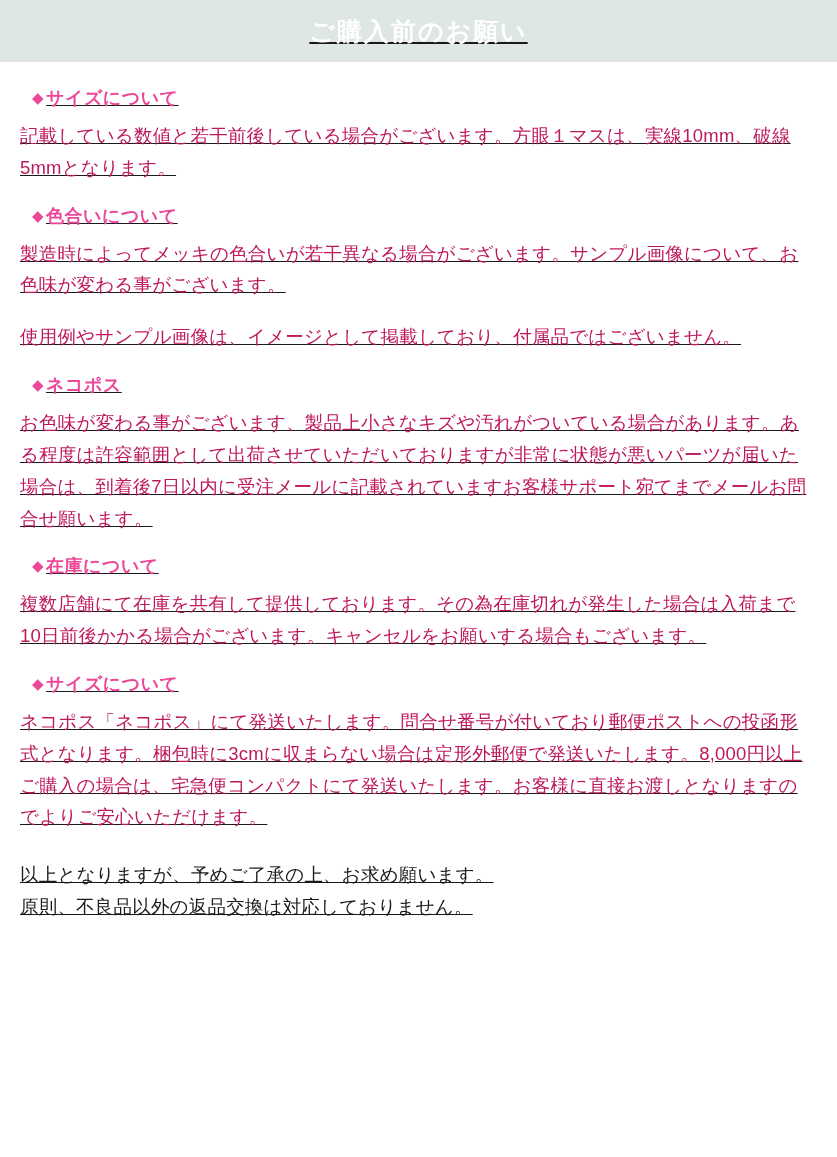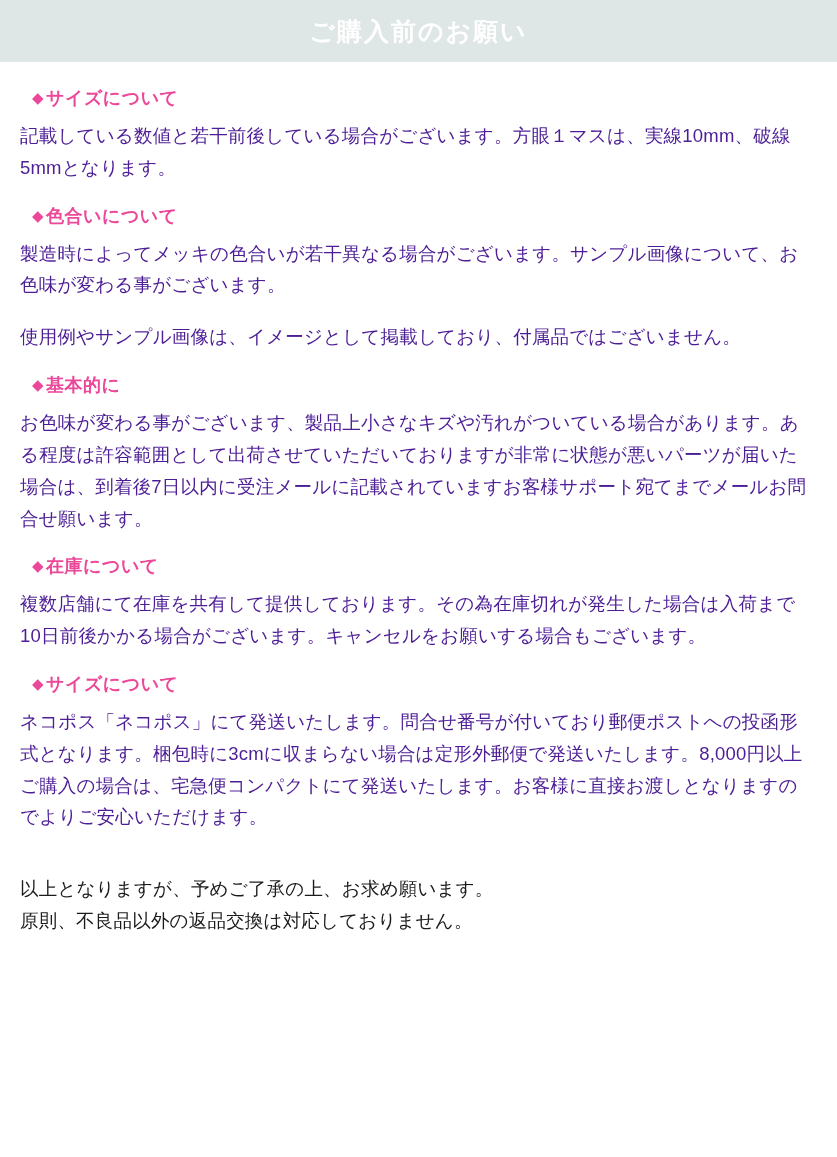--- a/index.html
+++ b/index.html
@@ -12,20 +12,21 @@
     background: #ffffff;
     font-family: "Liberation Sans", "DejaVu Sans", sans-serif;
     color: #1a1a1a;
     overflow: hidden;
   }
   .page {
     position: relative;
     width: 837px;
     height: 1157px;
     box-sizing: border-box;
+    text-decoration: underline;
   }
   .header-band {
     position: relative;
     height: 62px;
     background: #dfe6e6;
     display: flex;
     align-items: center;
     justify-content: center;
   }
   .header-band .title {
@@ -55,27 +56,27 @@
   }
   .sec-heading .diamond {
     display: inline-block;
     margin-right: 2px;
     font-size: 15px;
     vertical-align: 1px;
   }
   .sec-body {
     font-size: 18.5px;
     line-height: 1.72;
-    color: #4c1d95;
+    color: #be185d;
     letter-spacing: 0.2px;
     margin: 0;
     padding: 0 4px 0 2px;
   }
   .closing {
-    margin-top: 40px;
+    margin-top: 26px;
     font-size: 18.5px;
     line-height: 1.72;
     color: #1a1a1a;
     letter-spacing: 0.2px;
     padding: 0 4px 0 2px;
   }
   .closing p {
     margin: 0;
   }
 </style>
@@ -103,21 +104,21 @@
       </div>
       <p class="sec-body">製造時によってメッキの色合いが若干異なる場合がございます。サンプル画像について、お色味が変わる事がございます。</p>
     </div>
 
     <div class="section">
       <p class="sec-body">使用例やサンプル画像は、イメージとして掲載しており、付属品ではございません。</p>
     </div>
 
     <div class="section">
       <div class="sec-heading">
-        <span class="diamond">◆</span><span>基本的に</span>
+        <span class="diamond">◆</span><span>ネコポス</span>
       </div>
       <p class="sec-body">お色味が変わる事がございます、製品上小さなキズや汚れがついている場合があります。ある程度は許容範囲として出荷させていただいておりますが非常に状態が悪いパーツが届いた場合は、到着後7日以内に受注メールに記載されていますお客様サポート宛てまでメールお問合せ願います。</p>
     </div>
 
     <div class="section">
       <div class="sec-heading">
         <span class="diamond">◆</span><span>在庫について</span>
       </div>
       <p class="sec-body">複数店舗にて在庫を共有して提供しております。その為在庫切れが発生した場合は入荷まで10日前後かかる場合がございます。キャンセルをお願いする場合もございます。</p>
     </div>

